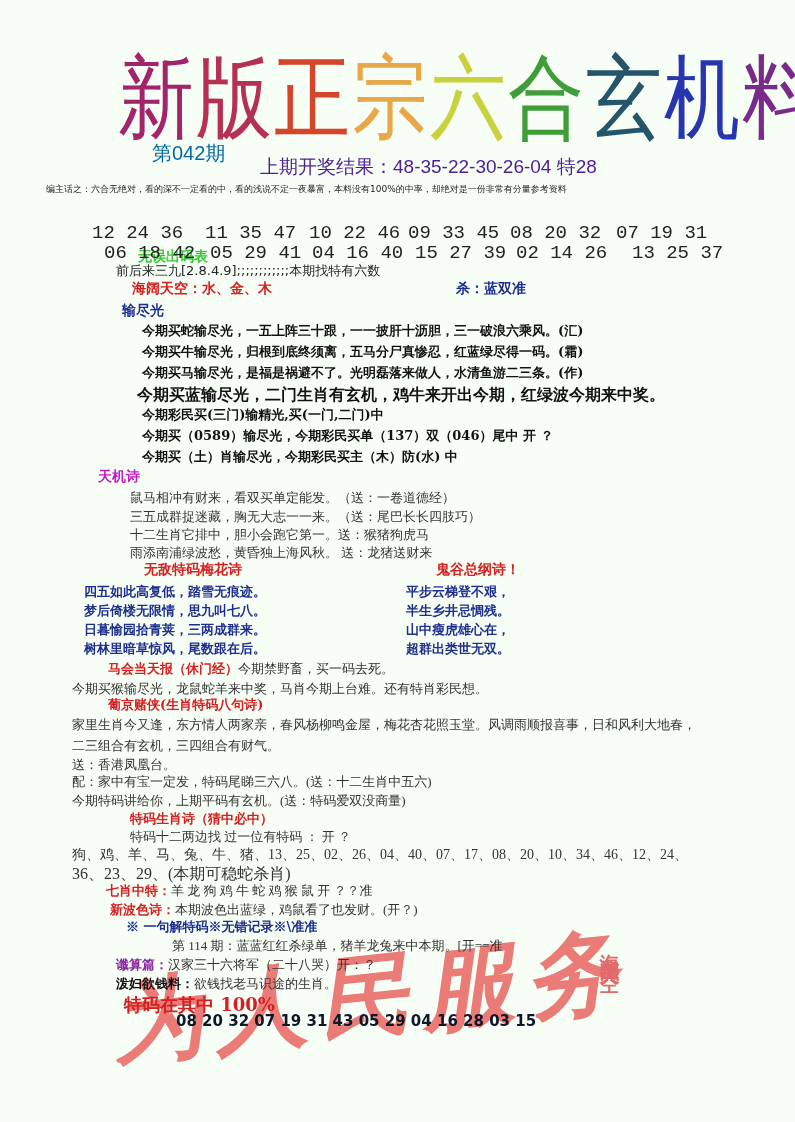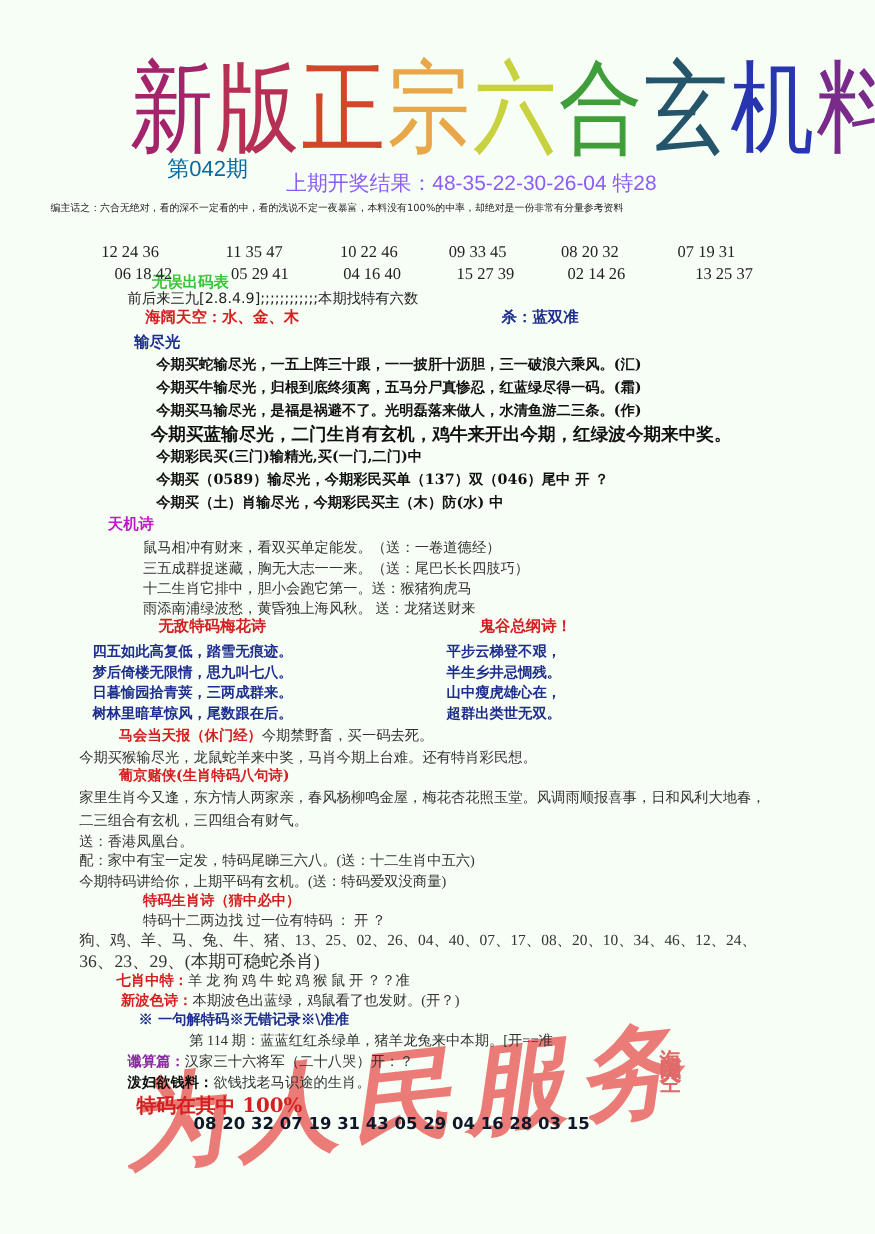--- a/index.html
+++ b/index.html
@@ -2,24 +2,24 @@
 <html><head>
 <meta charset="utf-8">
 <style>
   html, body { margin:0; padding:0; }
   body { width:795px; height:1122px; background:#f7fef5; position:relative; overflow:hidden;
          font-family:"DejaVu Serif", serif; color:#222; }
   .abs { position:absolute; white-space:nowrap; }
   .title { top:48px; left:118px; font-size:76px; letter-spacing:2px; font-family:"DejaVu Sans", sans-serif; font-weight:300; }
   .title span { display:inline-block; transform:scaleY(1.2); }
   .issue { top:140px; left:152px; font-size:20px; font-family:"Liberation Sans", sans-serif; color:#0369a1; }
-  .result { top:154px; left:260px; font-size:19px; font-family:"Liberation Sans", sans-serif; color:#8b5cf6; }
+  .result { top:154px; left:260px; font-size:19px; font-family:"Liberation Sans", sans-serif; color:#4c1d95; }
   .note { top:183px; left:46px; font-size:9px; font-family:"DejaVu Sans", sans-serif; color:#222; }
   .green-h { top:200px; left:138px; font-size:14px; font-weight:bold; color:#3ac43a;margin-top:48px; }
-  .numrow { font-size:15px; color:#222; font-family:Liberation Serif, serif; }
+  .numrow { font-size:19px; color:#222; font-family:Liberation Mono, monospace; }
   .small { font-size:13px; color:#222; }
   .red { color:#d42020; font-weight:bold; }
   .blue { color:#1d2e8f; font-weight:bold; }
   .magenta { color:#c21bc7; font-weight:bold; }
   .dark { color:#111; }
   .poem { font-size:13px; color:#333; font-family:Liberation Serif, serif; }
   .bpoem { font-size:13px; color:#1d2e8f; font-weight:bold; }
   .watermark { left:110px; top:935px; font-size:92px; color:#e8504e; opacity:0.75; font-family:"DejaVu Serif", serif; font-weight:bold; font-style:italic; letter-spacing:12px; transform:rotate(-6deg); }
   .vert { left:597px; top:938px; font-size:20px; color:#e06a6a; writing-mode:vertical-rl; letter-spacing:6px; font-weight:bold; }
   .final-nums { top:1012px; left:176px; font-size:15px; color:#0f172a; font-weight:bold; font-family:"DejaVu Sans", sans-serif; }

